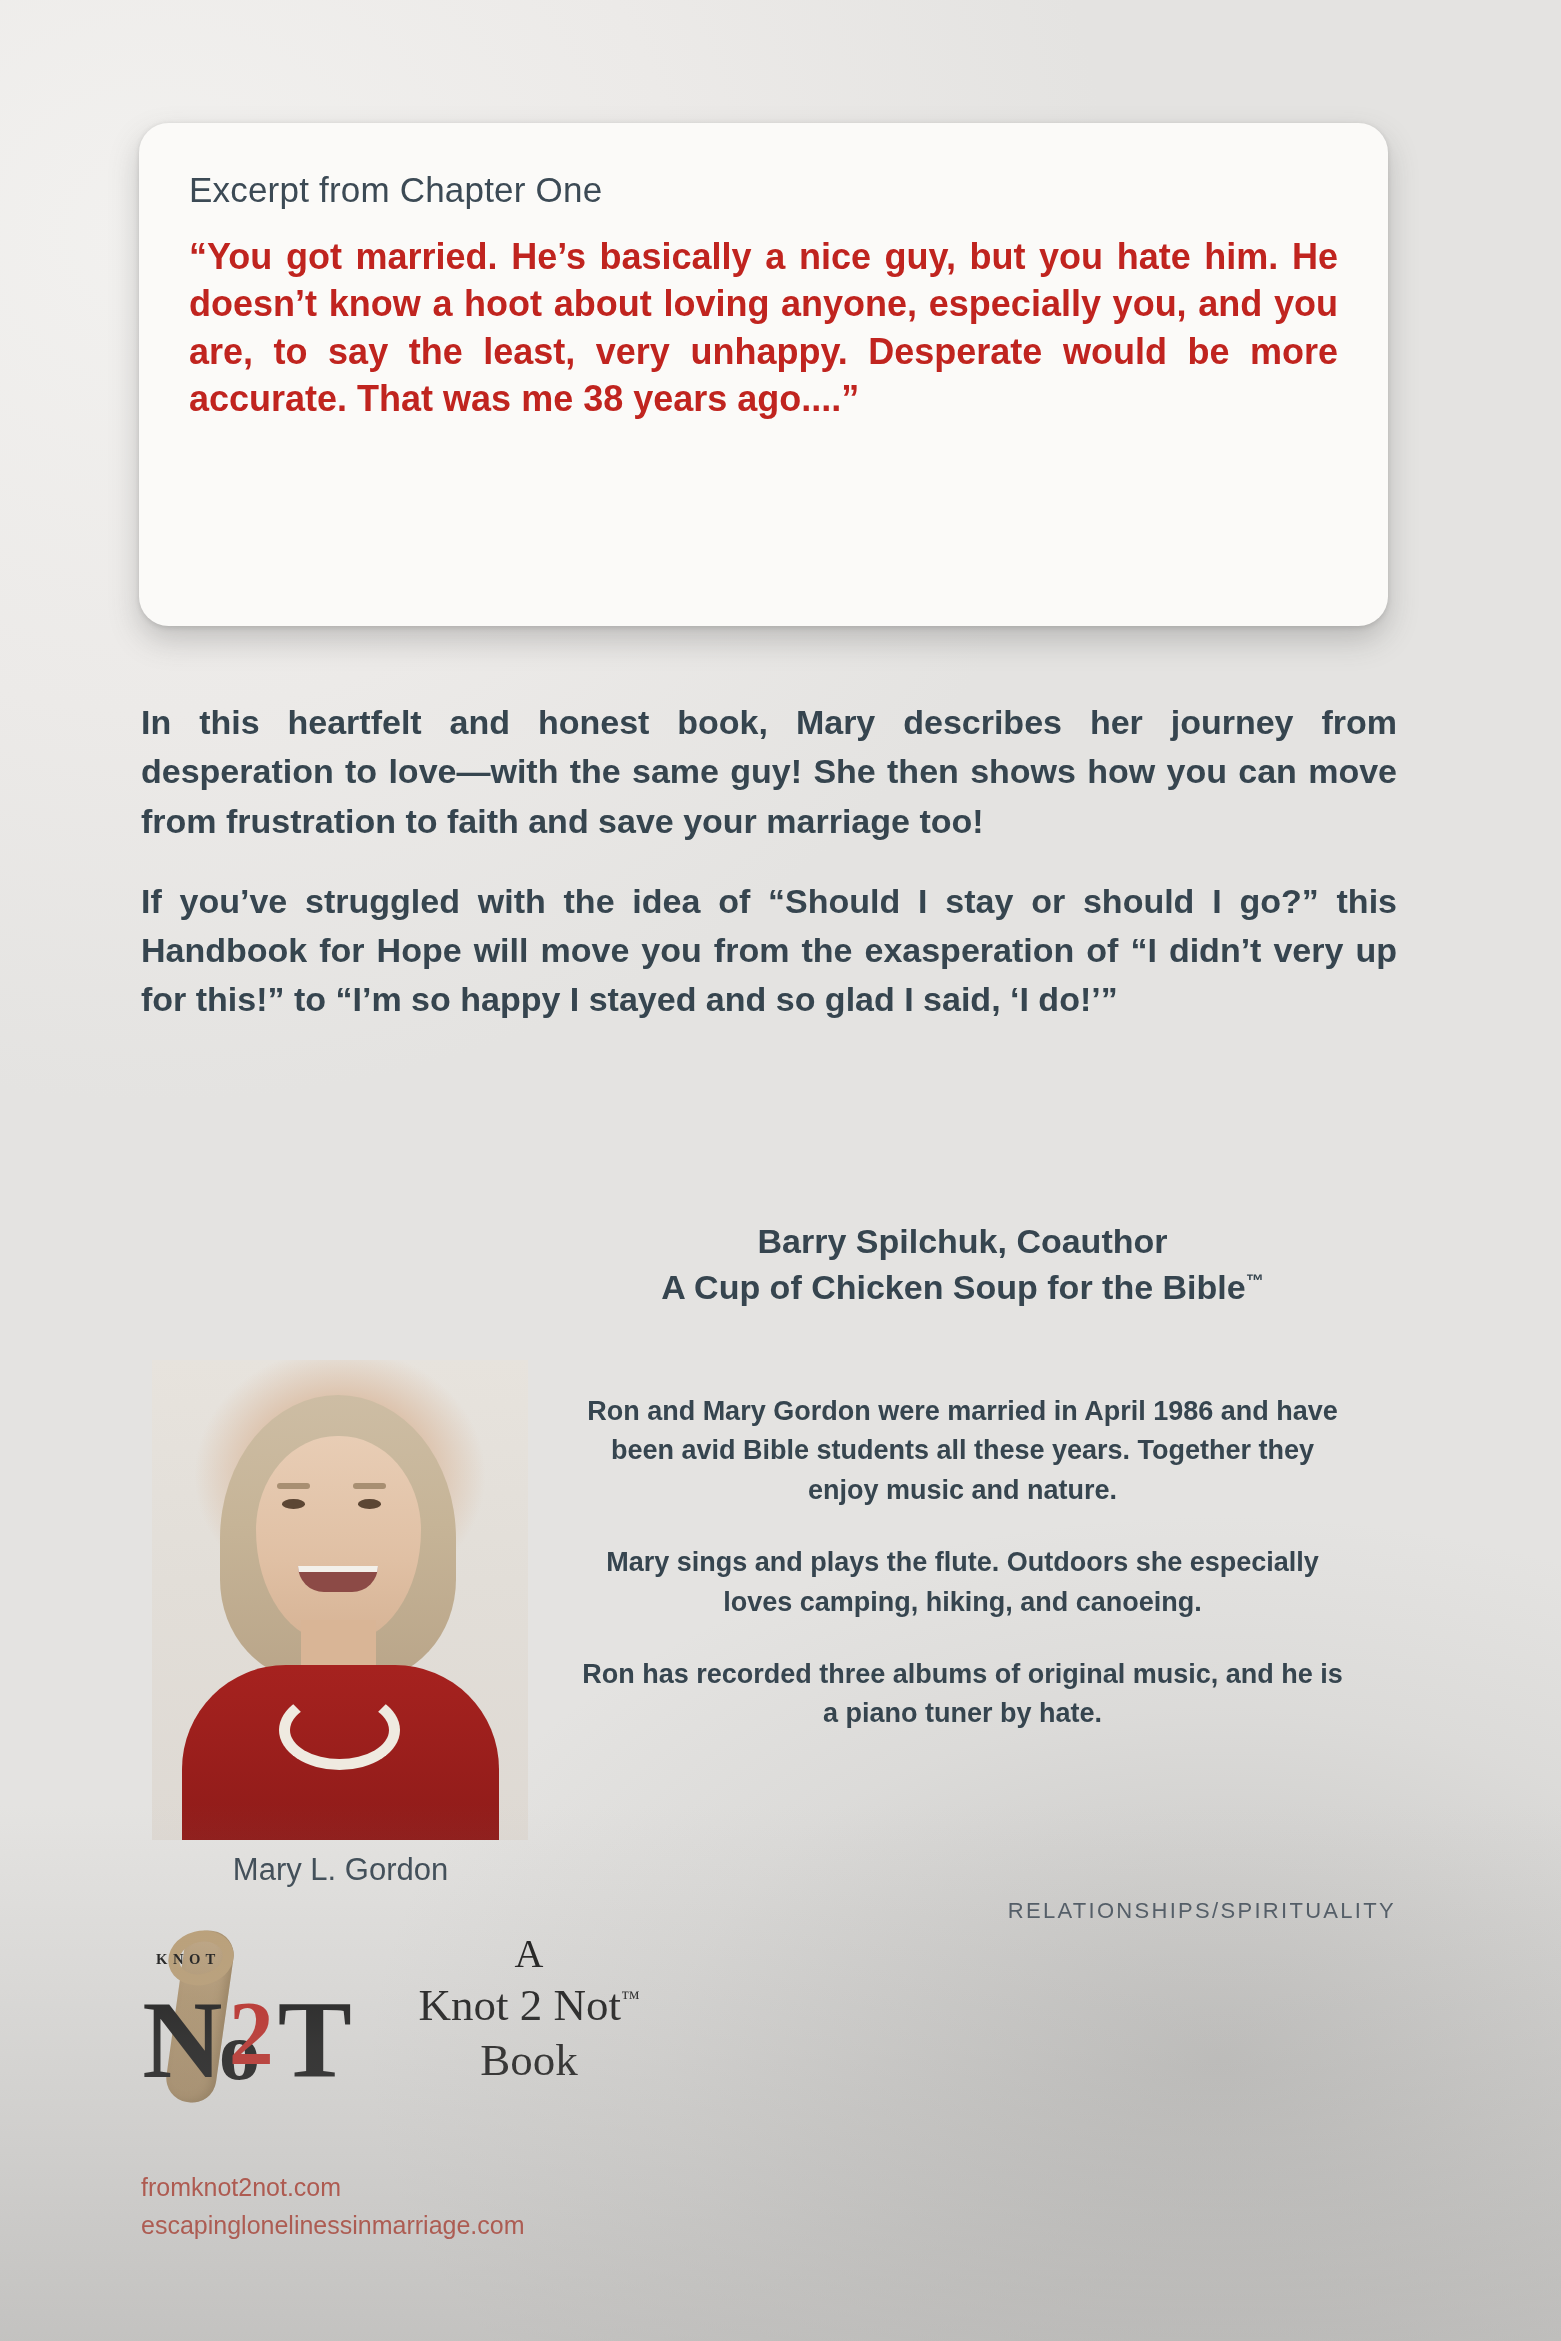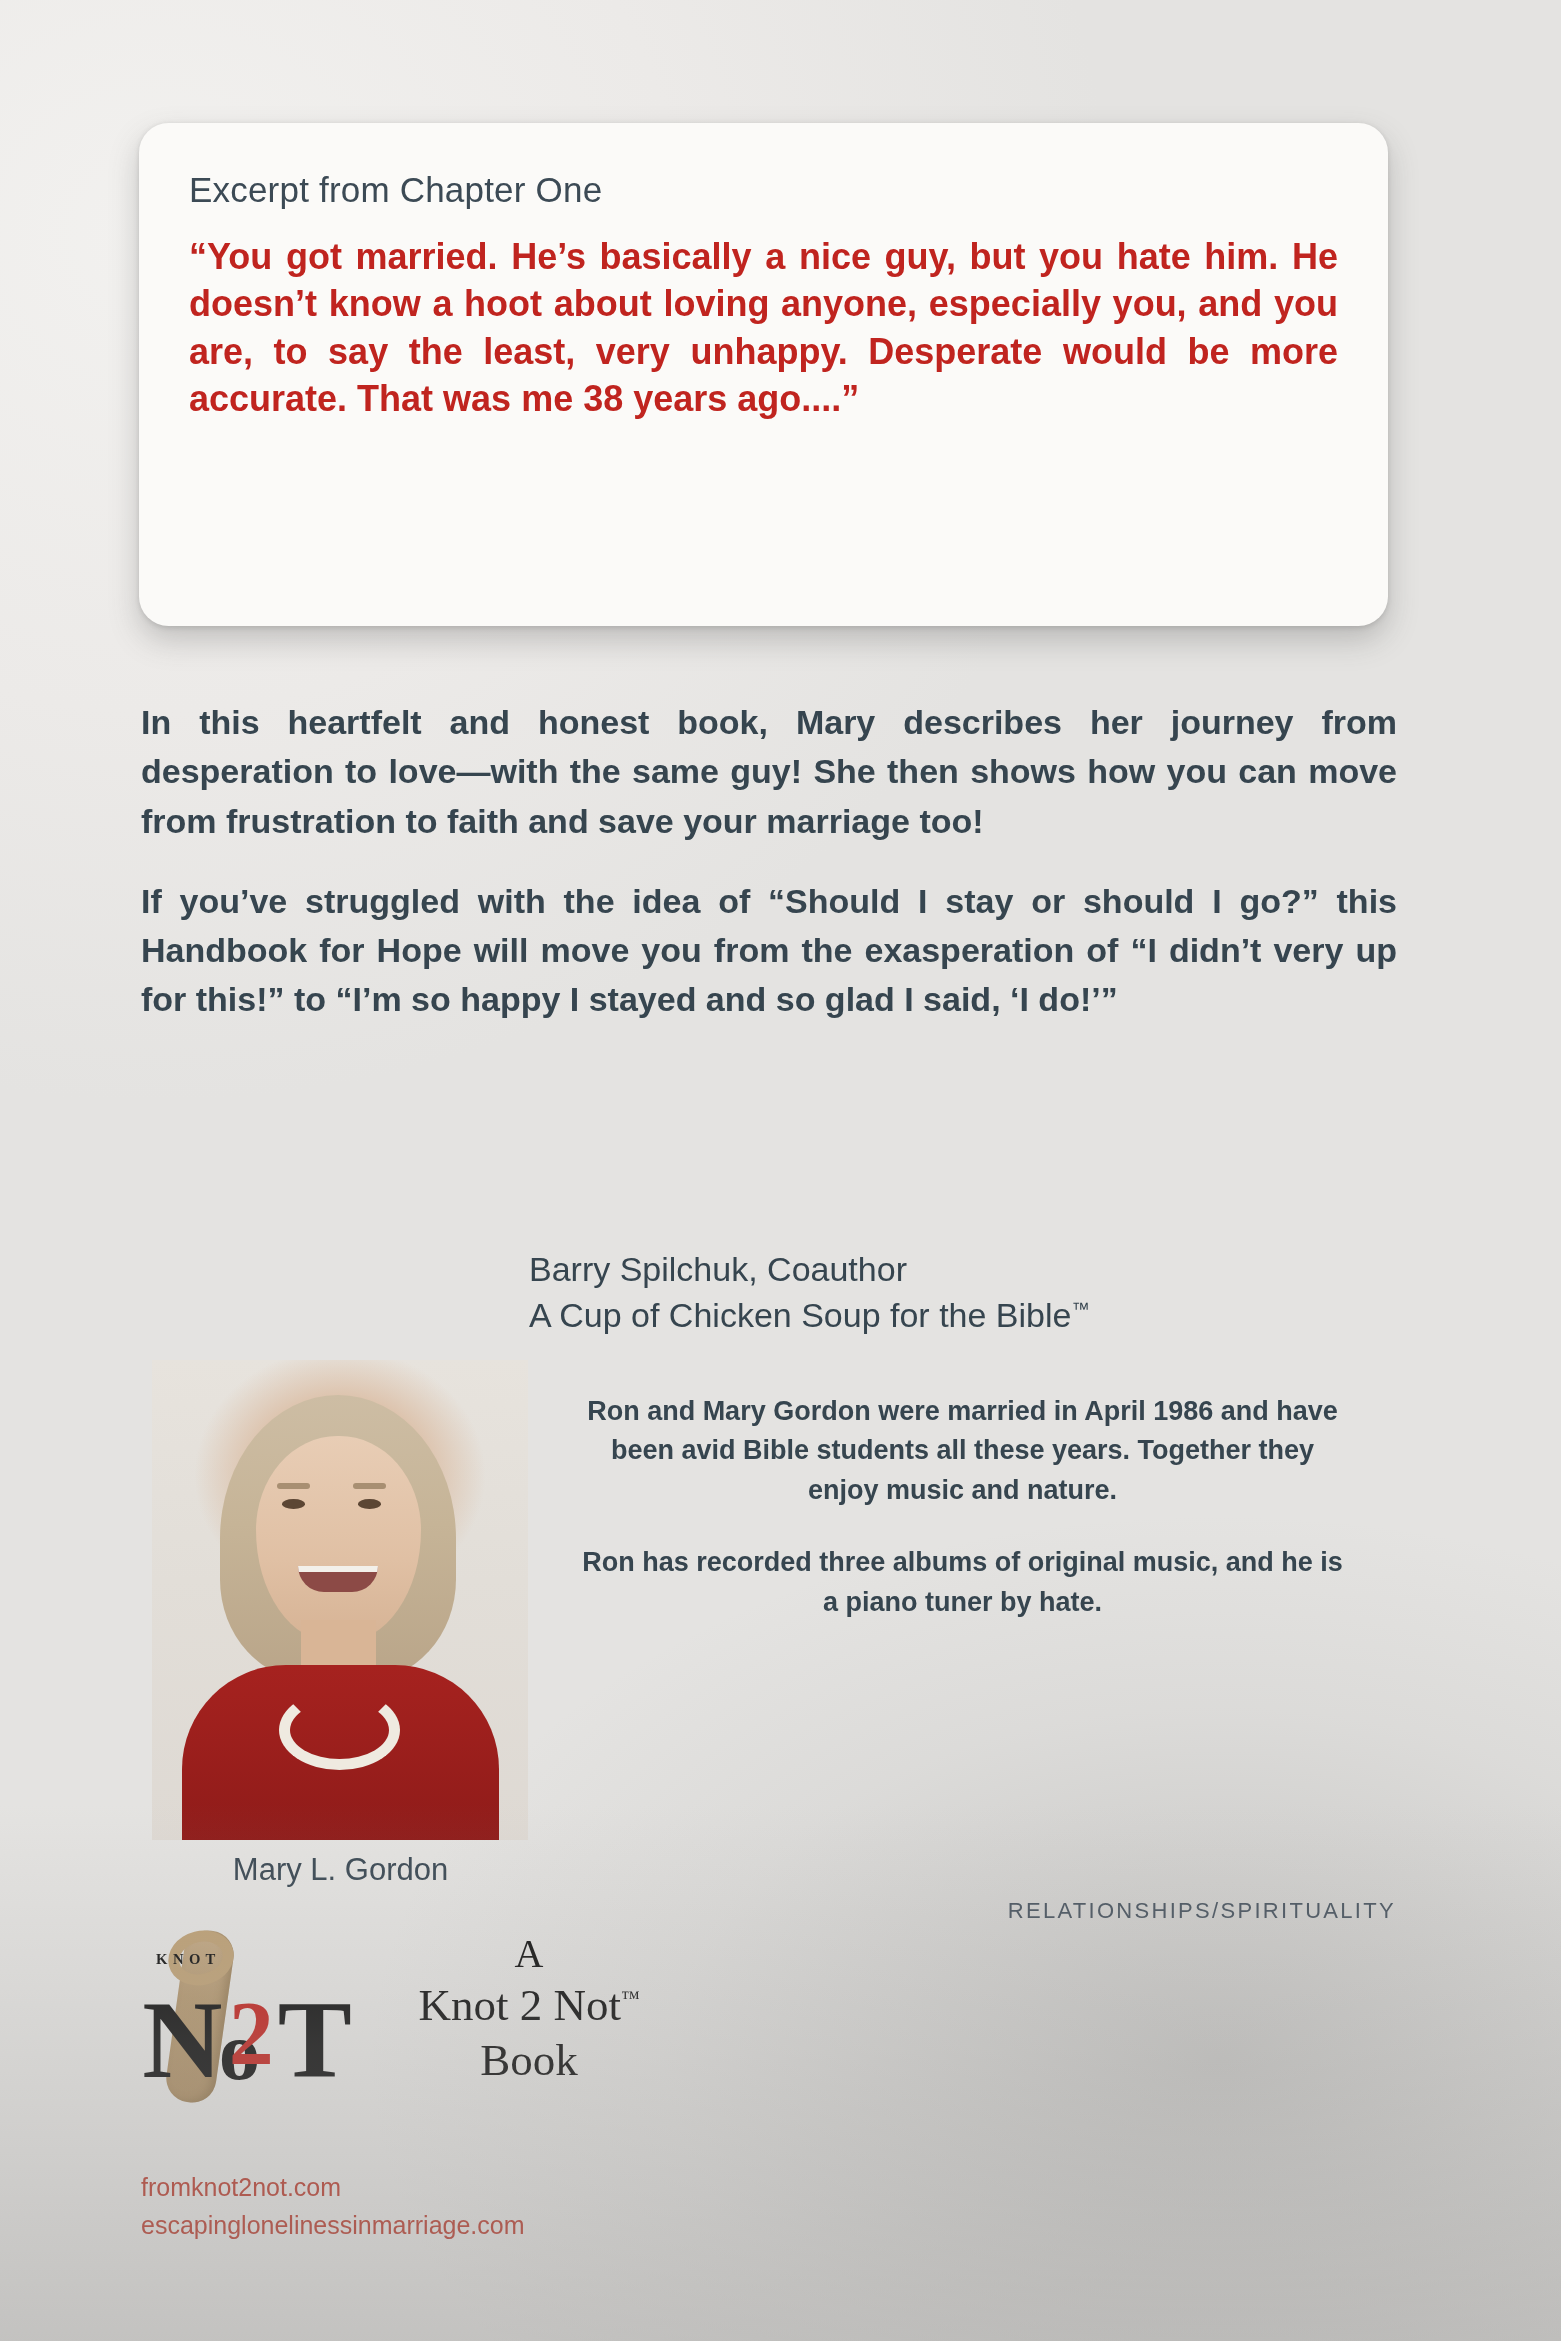--- a/index.html
+++ b/index.html
@@ -79,26 +79,25 @@
     margin: 0 0 31px 0;
   }
   .body-para:last-child { margin-bottom: 0; }
 
   
   .endorse {
     position: absolute;
     right: 165px;
     top: 1219px;
     width: 867px;
-    text-align: left;
+    text-align: center;
     color: #36454f;
-    font-weight: normal;
+    font-weight: bold;
     font-size: 34px;
     line-height: 1.35;
-    margin-top: 28px;
   }
   .tm {
     font-size: 18px;
     vertical-align: super;
   }
 
   
   .photo-wrap {
     position: absolute;
     left: 152px;
@@ -341,20 +340,21 @@
       <div class="ph-mouth"></div>
       <div class="ph-neck"></div>
       <div class="ph-body"></div>
       <div class="ph-necklace"></div>
     </div>
   </div>
   <div class="photo-caption">Mary L. Gordon</div>
 
   <div class="bio">
     <p>Ron and Mary Gordon were married in April 1986 and have been avid Bible students all these years. Together they enjoy music and nature.</p>
+    <p>Mary sings and plays the flute. Outdoors she especially loves camping, hiking, and canoeing.</p>
     <p>Ron has recorded three albums of original music, and he is a piano tuner by hate.</p>
   </div>
 
   <div class="category">RELATIONSHIPS/SPIRITUALITY</div>
 
   <div class="logo-area">
     <div class="logo-mark">
       <div class="logo-knot"></div>
       <div class="logo-knot2"></div>
       <div class="logo-vert">K N O T</div>

